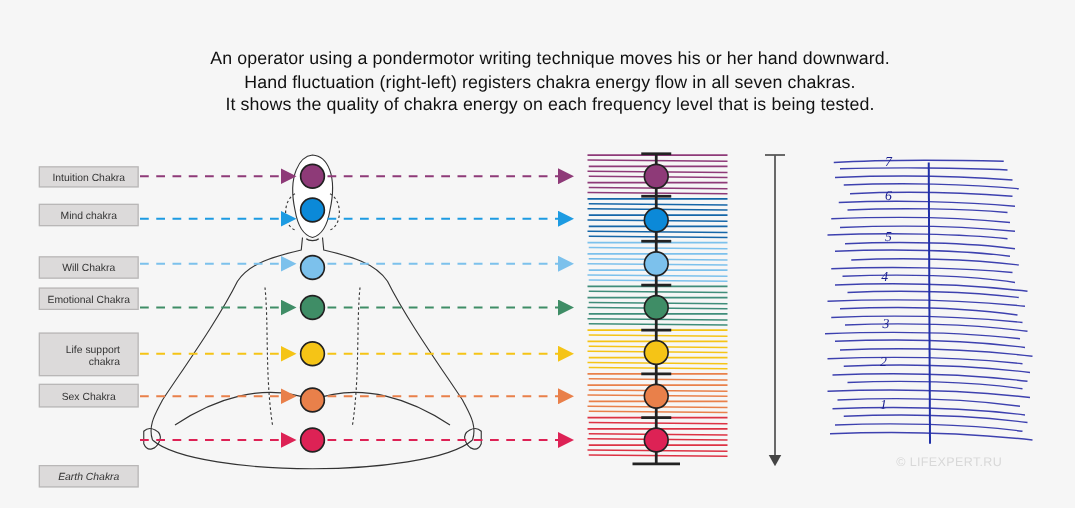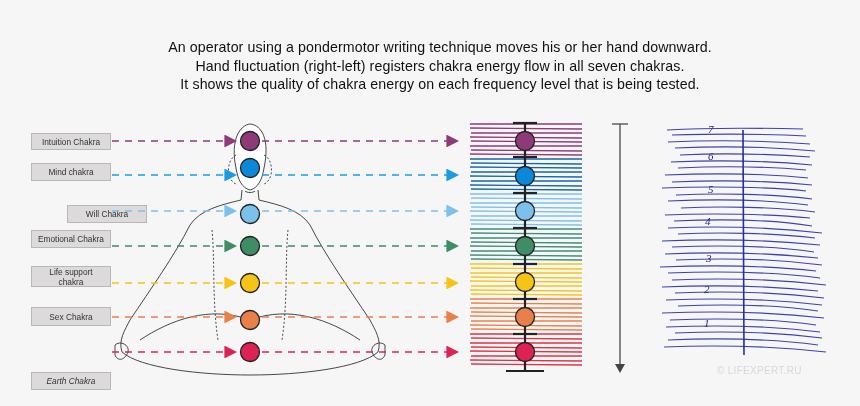--- a/index.html
+++ b/index.html
@@ -1,36 +1,36 @@
 <!DOCTYPE html>
 <html><head>
   <meta charset="utf-8">
   <style>
     html, body { margin:0; padding:0; }
     body { width:860px; height:406px; background:#f6f6f6; position:relative; overflow:hidden; font-family:"Liberation Sans", sans-serif; }
     .caption { position:absolute; left:0; top:38px; width:880px; text-align:center; font-size:14.2px; line-height:18.5px; color:#111; letter-spacing:0.1px; }
     .caption div { white-space:nowrap; }
-    .label { position:absolute; left:31px; width:80px; background:#dcdada; border:1px solid #b9b7b7; font-size:8.3px; color:#333; text-align:center; display:flex; align-items:center; justify-content:center; line-height:10px; box-sizing:border-box; }
+    .label { position:absolute; left:31px; width:80px; background:#dcdada; border:1px solid #b9b7b7; font-size:8.3px; color:#333; text-align:right; display:flex; align-items:center; justify-content:center; line-height:10px; box-sizing:border-box; }
     svg { position:absolute; left:0; top:0; }
     .watermark { position:absolute; left:717px; top:365px; font-size:10px; color:#d8d8d8; letter-spacing:0.3px;text-align:right; }
   </style>
 </head>
 <body>
 
 <div class="caption">
   <div>An operator using a pondermotor writing technique moves his or her hand downward.</div>
   <div>Hand fluctuation (right-left) registers chakra energy flow in all seven chakras.</div>
   <div>It shows the quality of chakra energy on each frequency level that is being tested.</div>
 </div>
 
 <div class="label" style="top:133px;height:17px;">Intuition Chakra</div>
 <div class="label" style="top:163px;height:18px;">Mind chakra</div>
-<div class="label" style="top:205px;height:18px;margin-left:36px;">Will Chakra</div>
+<div class="label" style="top:205px;height:18px;">Will Chakra</div>
 <div class="label" style="top:230px;height:18px;">Emotional Chakra</div>
-<div class="label" style="top:266px;height:21px;padding:0 14px;">Life support chakra</div>
+<div class="label" style="top:266px;height:35px;padding:0 14px;">Life support chakra</div>
 <div class="label" style="top:307px;height:19px;">Sex Chakra</div>
 <div class="label" style="top:372px;height:18px;font-style:italic;">Earth Chakra</div>
 
 <svg width="860" height="406" viewBox="0 0 860 406">
   <defs>
     <marker id="mk-violet" markerWidth="8" markerHeight="8" refX="6" refY="4" orient="auto">
         <path d="M0,0 L8,4 L0,8 Z" fill="#8e3a78"></path>
       </marker>
     <marker id="mk-blue" markerWidth="8" markerHeight="8" refX="6" refY="4" orient="auto">
         <path d="M0,0 L8,4 L0,8 Z" fill="#1d9be2"></path>

